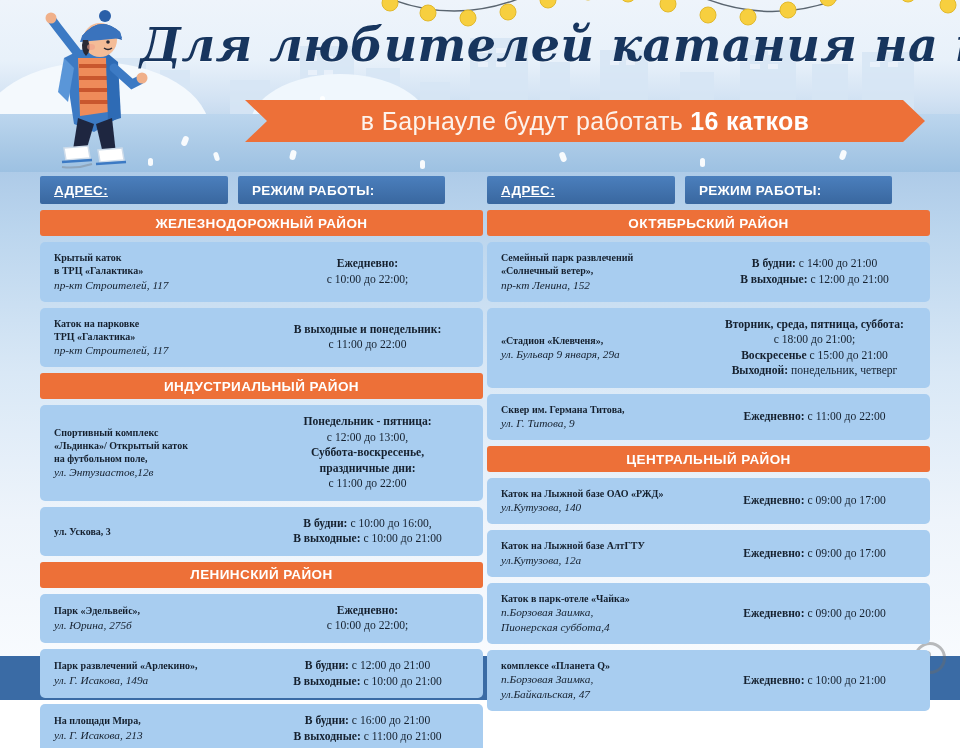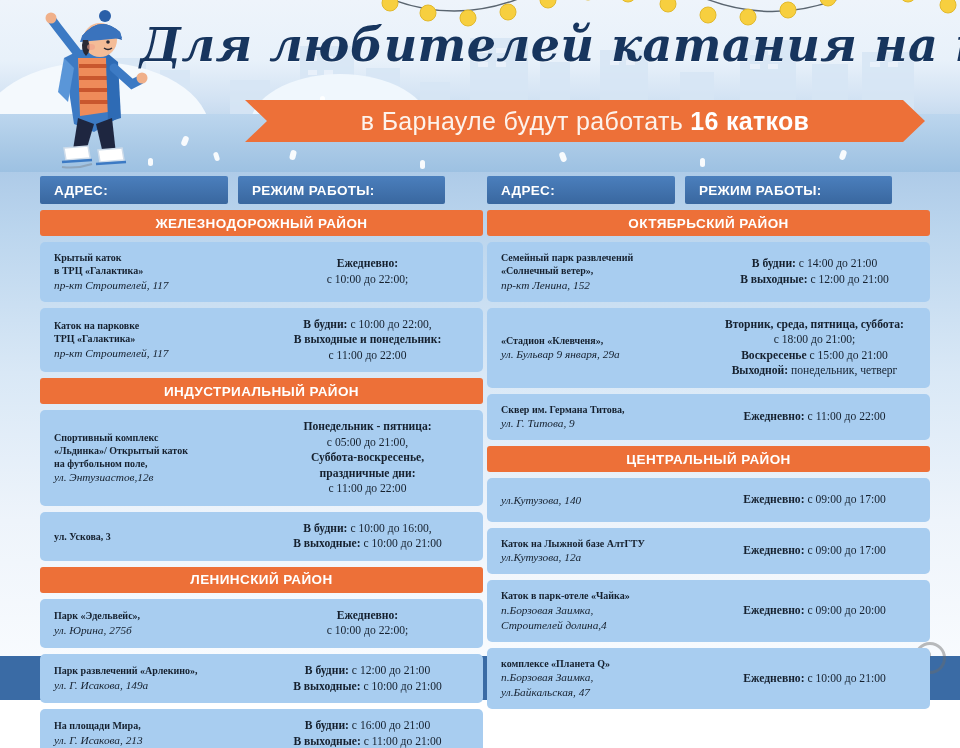--- a/index.html
+++ b/index.html
@@ -64,21 +64,21 @@
   .col-left{left:40px;}
   .col-right{left:487px;}
 
   .colhead{display:flex;gap:10px;margin-bottom:6px;}
   .colhead-cell{
     height:28px;display:flex;align-items:center;padding-left:14px;
     background:linear-gradient(180deg,#4b7fbd 0%,#39679f 100%);
     color:#ffffff;font-size:13.5px;font-weight:bold;letter-spacing:.3px;
     border-radius:2px;
   }
-  .colhead-addr{width:174px;}
+  .colhead-addr{width:174px;text-decoration:underline;}
   .colhead-hours{width:193px;}
 
   .district{
     height:26px;background:#ed7038;color:#ffffff;border-radius:3px;
     display:flex;align-items:center;justify-content:center;
     font-size:13.5px;font-weight:bold;letter-spacing:.4px;margin:6px 0 6px 0;
   }
 
   .row{
     display:flex;background:#a8cdf0;border-radius:5px;margin-bottom:6px;
@@ -260,36 +260,35 @@
           <div class="hours-line"><span>с 10:00 до 22:00;</span></div>
         </div>
       </div>
       <div class="row">
         <div class="cell-addr">
           <div class="venue">Каток на парковке</div>
           <div class="venue">ТРЦ «Галактика»</div>
           <div class="addr">пр-кт Строителей, 117</div>
         </div>
         <div class="cell-hours">
-          <div class="hours-line"><b>В будни:</b><span> с 10:00 до 22:00,</span></div>
           <div class="hours-line"><b>В выходные и понедельник:</b></div>
           <div class="hours-line"><span>с 11:00 до 22:00</span></div>
         </div>
       </div>
       <div class="district">ИНДУСТРИАЛЬНЫЙ РАЙОН</div>
       <div class="row">
         <div class="cell-addr">
           <div class="venue">Спортивный комплекс</div>
           <div class="venue">«Льдинка»/ Открытый каток</div>
           <div class="venue">на футбольном поле,</div>
           <div class="addr">ул. Энтузиастов,12в</div>
         </div>
         <div class="cell-hours">
           <div class="hours-line"><b>Понедельник - пятница:</b></div>
-          <div class="hours-line"><span>с 05:00 до 21:00,</span></div>
+          <div class="hours-line"><span>с 12:00 до 13:00,</span></div>
           <div class="hours-line"><b>Суббота-воскресенье,</b></div>
           <div class="hours-line"><b>праздничные дни:</b></div>
           <div class="hours-line"><span>с 11:00 до 22:00</span></div>
         </div>
       </div>
       <div class="row">
         <div class="cell-addr">
           <div class="venue">ул. Ускова, 3</div>
         </div>
         <div class="cell-hours">
@@ -363,40 +362,41 @@
           <div class="venue">Сквер им. Германа Титова,</div>
           <div class="addr">ул. Г. Титова, 9</div>
         </div>
         <div class="cell-hours">
           <div class="hours-line"><b>Ежедневно:</b><span> с 11:00 до 22:00</span></div>
         </div>
       </div>
       <div class="district">ЦЕНТРАЛЬНЫЙ РАЙОН</div>
       <div class="row">
         <div class="cell-addr">
+          <div class="venue">Каток на Лыжной базе ОАО «РЖД»</div>
           <div class="addr">ул.Кутузова, 140</div>
         </div>
         <div class="cell-hours">
           <div class="hours-line"><b>Ежедневно:</b><span> с 09:00 до 17:00</span></div>
         </div>
       </div>
       <div class="row">
         <div class="cell-addr">
           <div class="venue">Каток на Лыжной базе АлтГТУ</div>
           <div class="addr">ул.Кутузова, 12а</div>
         </div>
         <div class="cell-hours">
           <div class="hours-line"><b>Ежедневно:</b><span> с 09:00 до 17:00</span></div>
         </div>
       </div>
       <div class="row">
         <div class="cell-addr">
           <div class="venue">Каток в парк-отеле «Чайка»</div>
           <div class="addr">п.Борзовая Заимка,</div>
-          <div class="addr">Строителей долина,4</div>
+          <div class="addr">Пионерская суббота,4</div>
         </div>
         <div class="cell-hours">
           <div class="hours-line"><b>Ежедневно:</b><span> с 09:00 до 20:00</span></div>
         </div>
       </div>
       <div class="row">
         <div class="cell-addr">
           <div class="venue">комплексе «Планета Q»</div>
           <div class="addr">п.Борзовая Заимка,</div>
           <div class="addr">ул.Байкальская, 47</div>

